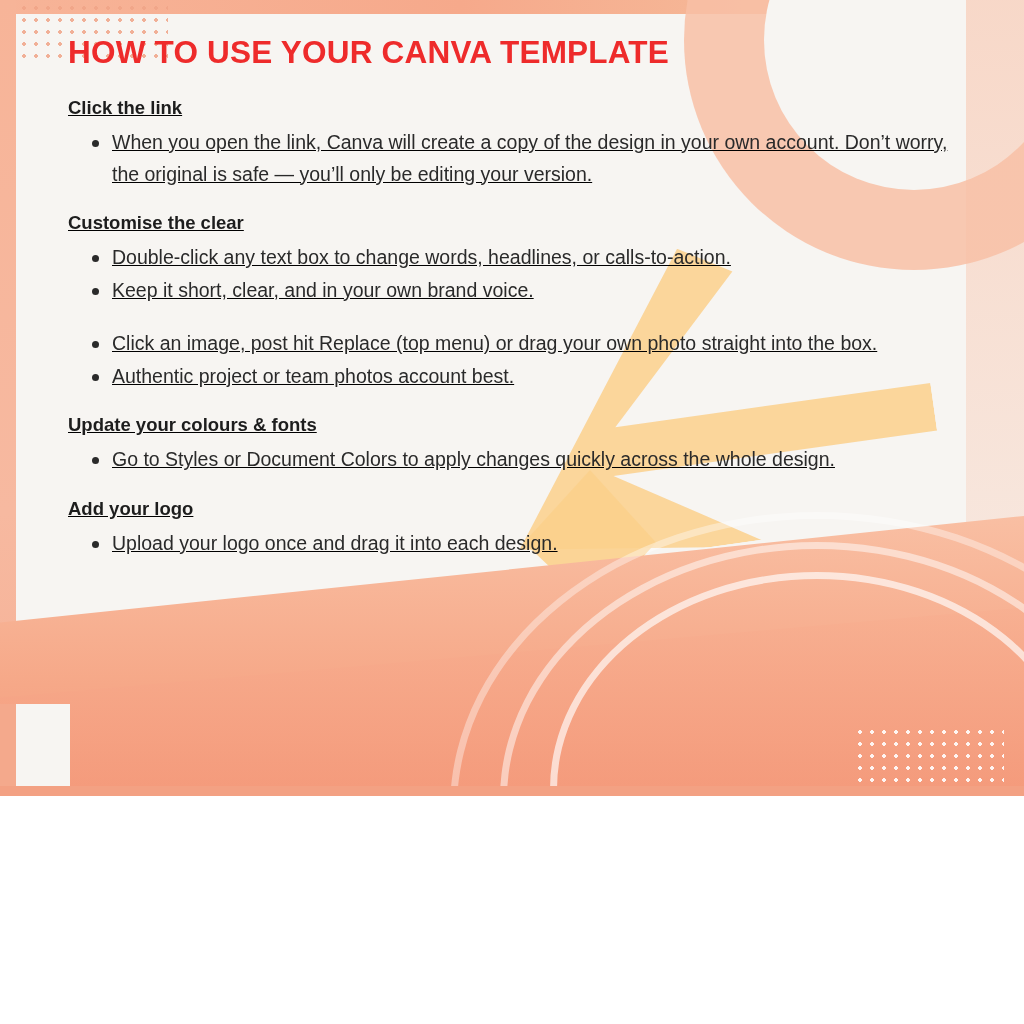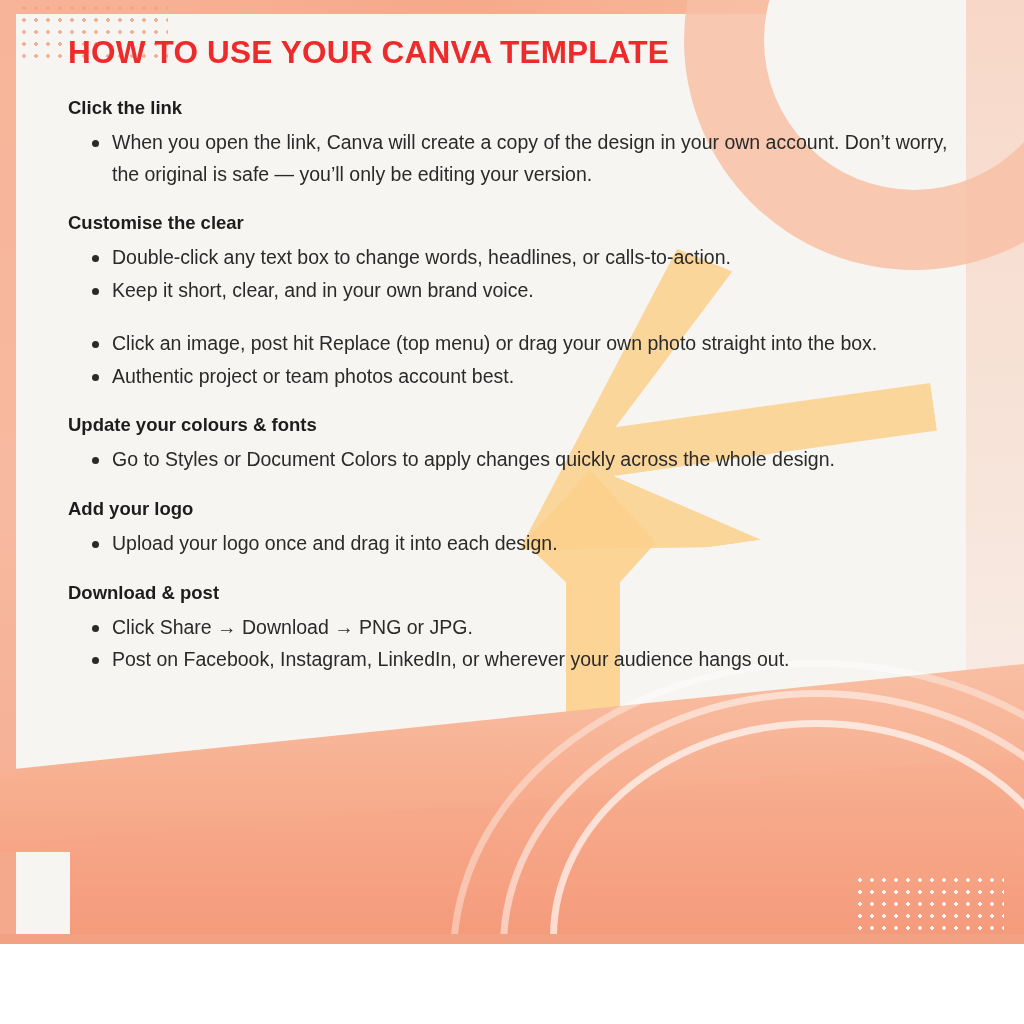--- a/index.html
+++ b/index.html
@@ -10,21 +10,21 @@
     width: 1024px;
     height: 1024px;
     font-family: "Liberation Sans", sans-serif;
     background: #ffffff;
     overflow: hidden;
   }
 
   #page {
     position: relative;
     width: 1024px;
-    height: 944px;
+    height: 796px;
     background: #f7f5f2;
     overflow: hidden;
   }
 
   
   .deco { position: absolute; pointer-events: none; }
 
   
   .dots-tl {
     left: 18px; top: 2px; width: 150px; height: 58px;
@@ -145,21 +145,21 @@
   h1.title {
     margin: 0 0 26px 0;
     font-size: 31.5px;
     font-weight: bold;
     letter-spacing: .2px;
     color: #ee2b2b;
     text-transform: uppercase;
     font-family: "Liberation Sans", sans-serif;
   }
 
-  .section { margin-bottom: 18px; }
+  .section { margin-bottom: 18px; text-decoration: underline; }
 
   .sec-head {
     font-size: 18.5px;
     font-weight: bold;
     color: #1d1d1d;
     margin: 0 0 4px 0;
   }
 
   ul.items {
     margin: 8px;
@@ -245,22 +245,15 @@
       </ul>
     </div>
 
     <div class="section sec-gap-2">
       <div class="sec-head">Add your logo</div>
       <ul class="items">
         <li>Upload your logo once and drag it into each design.</li>
       </ul>
     </div>
 
-    <div class="section">
-      <div class="sec-head">Download &amp; post</div>
-      <ul class="items">
-        <li>Click Share → Download → PNG or JPG.</li>
-        <li>Post on Facebook, Instagram, LinkedIn, or wherever your audience hangs out.</li>
-      </ul>
-    </div>
 
   </div>
 </div>
 
 </body></html>

